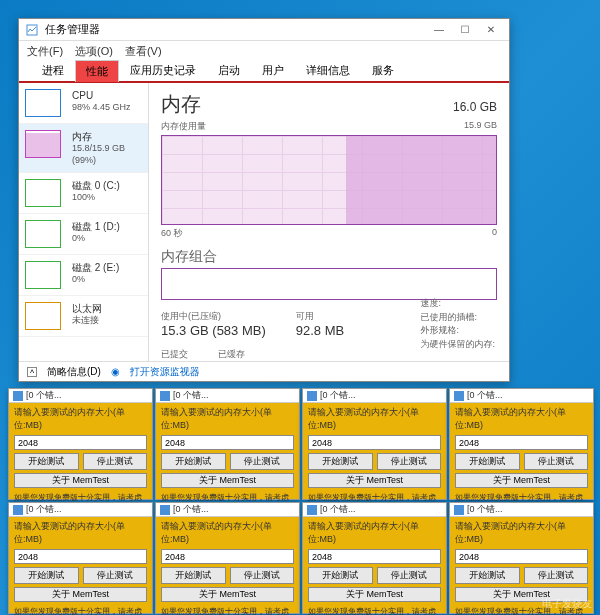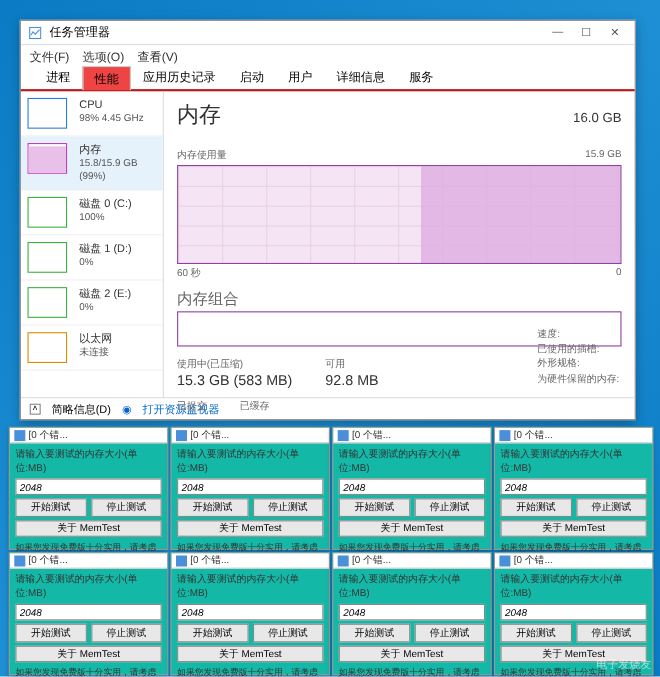--- a/index.html
+++ b/index.html
@@ -1,19 +1,19 @@
 <!DOCTYPE html>
 <html><head>
 <meta charset="utf-8">
 <style>
 * { margin: 0; padding: 0; box-sizing: border-box; font-family: "Microsoft YaHei", sans-serif; }
 body { width: 600px; height: 615px; background: linear-gradient(135deg, #0a7bc4 0%, #1e8fd4 50%, #0a7bc4 100%); overflow: hidden; position: relative; }
 
 
-.tm { position: absolute; top: 18px; left: 18px; width: 560px; height: 364px; background: #fff; border: 1px solid #888; box-shadow: 0 3px 10px rgba(0,0,0,0.3); font-size: 11px; }
+.tm { position: absolute; top: 18px; left: 18px; width: 492px; height: 364px; background: #fff; border: 1px solid #888; box-shadow: 0 3px 10px rgba(0,0,0,0.3); font-size: 11px; }
 .tm-titlebar { height: 22px; display: flex; align-items: center; padding: 0 6px; border-bottom: 1px solid #ddd; }
 .tm-titlebar .icon { width: 14px; height: 14px; margin-right: 6px; display: flex; align-items: center; justify-content: center; }
 .tm-titlebar .title { flex: 1; font-size: 11px; }
 .tm-titlebar .ctrls { display: flex; gap: 2px; }
 .tm-titlebar .ctrl { width: 24px; height: 16px; display: flex; align-items: center; justify-content: center; font-size: 10px; color: #555; }
 .tm-menu { height: 20px; display: flex; align-items: center; gap: 12px; padding: 0 8px; font-size: 11px; color: #333; }
 .tm-tabs { height: 22px; display: flex; gap: 0; padding: 0 12px; border-bottom: 2px solid #b91c1c; align-items: flex-end; }
 .tm-tab { padding: 3px 10px; font-size: 11px; border: 1px solid transparent; border-bottom: none; }
 .tm-tab.active { border-color: #ccc; background: #ef4444; position: relative; top: 1px; }
 .tm-body { display: flex; height: calc(100% - 84px); }
@@ -28,44 +28,44 @@
 .side-chart.c-disk { border-color: #3cb043; }
 .side-chart.c-eth { border-color: #d49000; }
 .side-info { font-size: 10px; line-height: 1.3; }
 .side-info .t1 { color: #333; }
 .side-info .t2 { color: #555; font-size: 9px; }
 
 .tm-main { flex: 1; padding: 8px 12px; position: relative; }
 .main-head { display: flex; justify-content: space-between; align-items: baseline; }
 .main-head .h1 { font-size: 20px; font-weight: 300; color: #333; }
 .main-head .h2 { font-size: 12px; color: #333; }
-.sub { display: flex; justify-content: space-between; font-size: 9px; color: #666; margin-top: 17px; }
+.sub { display: flex; justify-content: space-between; font-size: 9px; color: #666; margin-top: 2px; }
 .big-chart { width: 100%; height: 90px; border: 1px solid #9040a0; margin-top: 2px; background: linear-gradient(to right, #f4e4f4 0%, #f4e4f4 55%, #e4b8e4 55%, #e4b8e4 100%); position: relative; }
 .big-chart::after { content:""; position:absolute; inset:0; background-image: linear-gradient(#d8b0d8 1px, transparent 1px), linear-gradient(90deg, #d8b0d8 1px, transparent 1px); background-size: 40px 18px; opacity: 0.4; }
 .axis { display: flex; justify-content: space-between; font-size: 9px; color: #666; margin-top: 2px; }
 .small-label { font-size: 14px; color: #666; margin-top: 8px; }
 .small-chart { width: 100%; height: 32px; border: 1px solid #9040a0; margin-top: 2px; }
 .stats { display: flex; gap: 30px; margin-top: 10px; }
 .stat .sl { font-size: 9px; color: #666; }
 .stat .sv { font-size: 13px; color: #333; }
 .meta { position: absolute; right: 14px; bottom: 10px; font-size: 9px; color: #666; text-align: left; }
 .meta div { line-height: 1.5; }
 .tm-foot { height: 20px; border-top: 1px solid #ddd; display: flex; align-items: center; gap: 10px; padding: 0 8px; font-size: 10px; }
 .tm-foot .link { color: #0066cc; }
 .tm-foot .toggle { width:10px; height:10px; border:1px solid #888; display:inline-flex; align-items:center; justify-content:center; font-size:8px; }
 
 
 .mt-grid { position: absolute; top: 388px; left: 8px; display: grid; grid-template-columns: repeat(4, 145px); grid-template-rows: repeat(2, 112px); gap: 2px; }
-.mt { background: #14b8a6; border: 1px solid #999; box-shadow: 0 2px 5px rgba(0,0,0,0.3); font-size: 9px; display: flex; flex-direction: column; }
+.mt { background: #eab308; border: 1px solid #999; box-shadow: 0 2px 5px rgba(0,0,0,0.3); font-size: 9px; display: flex; flex-direction: column; }
 .mt-title { height: 16px; background: #fff; display: flex; align-items: center; padding: 0 4px; border-bottom: 1px solid #ccc; }
 .mt-title .ic { width:10px; height:10px; background:#4a90d9; margin-right:3px; }
 .mt-title .tt { flex:1; font-size: 9px; color:#333; overflow:hidden; white-space:nowrap; }
 .mt-body { padding: 3px 5px; display: flex; flex-direction: column; gap: 3px; }
 .mt-label { font-size: 9px; color: #333; }
-.mt-input { height: 15px; border: 1px solid #888; background: #fff; padding: 0 3px; font-size: 9px; font-style: italic; }
+.mt-input { height: 15px; border: 1px solid #888; background: #fff; padding: 0 3px; font-size: 9px; }
 .mt-btns { display: flex; gap: 4px; }
 .mt-btn { flex: 1; height: 17px; border: 1px solid #888; background: #e8e8e8; font-size: 9px; display: flex; align-items: center; justify-content: center; }
 .mt-btn.wide { width: 100%; }
 .mt-desc { font-size: 8px; color: #333; line-height: 1.2; margin-top: 2px; }
 .mt-status { font-size: 8px; color: #333; border-top: 1px solid #ccc; padding: 2px 5px; margin-top: auto; background:#f0f0f0; }
 
 .watermark { position:absolute; right:8px; bottom:4px; font-size:10px; color: rgba(255,255,255,0.6); }
 </style>
 </head>
 <body>

